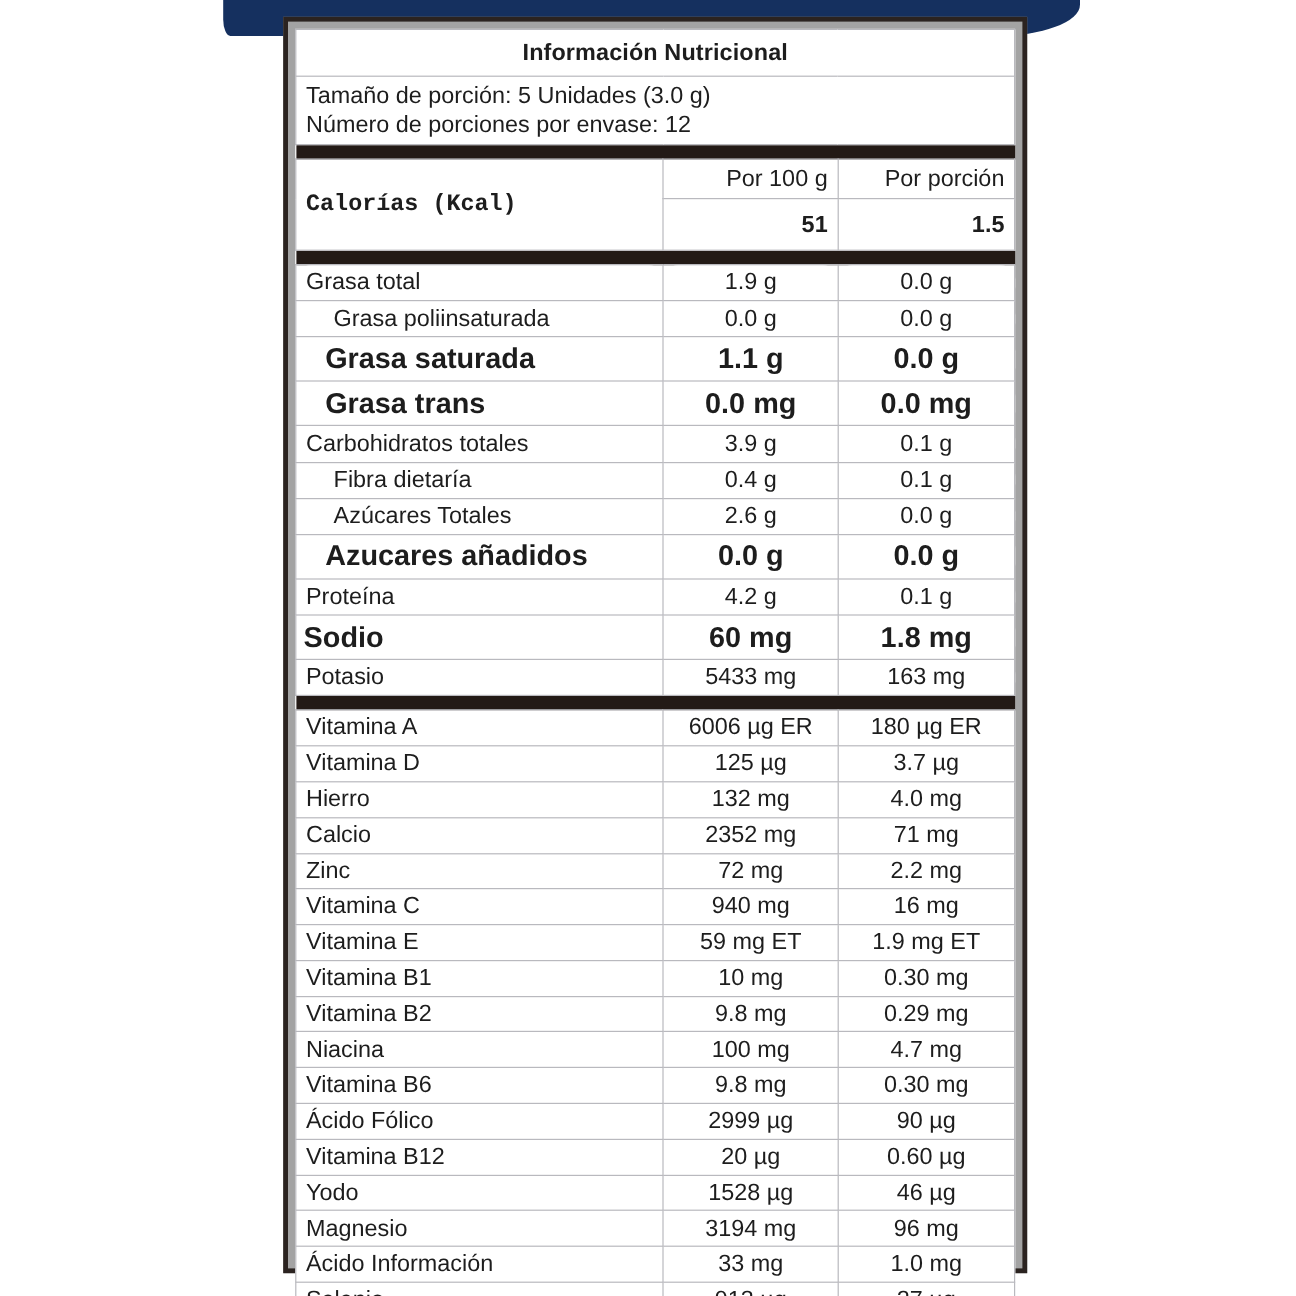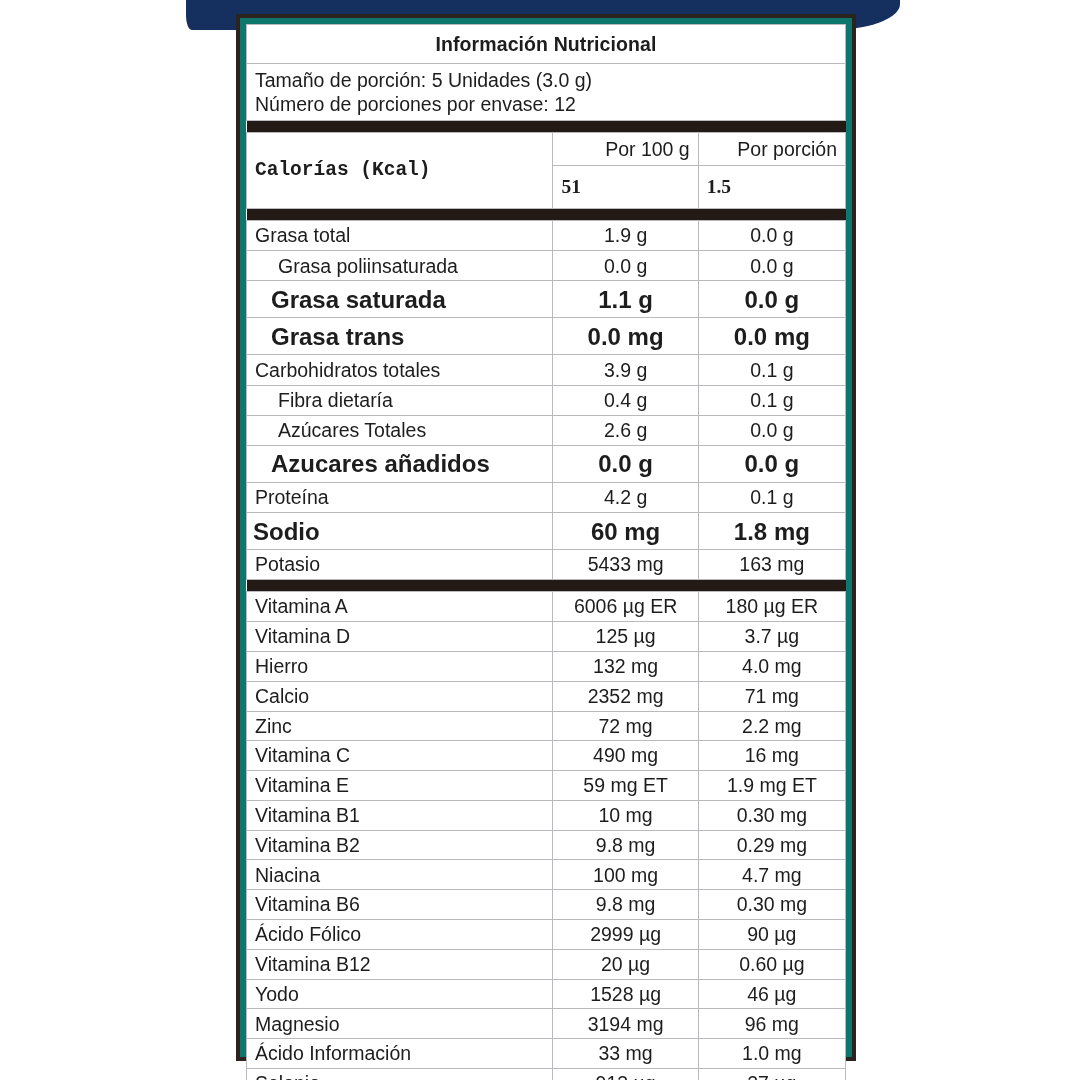--- a/index.html
+++ b/index.html
@@ -29,21 +29,21 @@
   }
 
   
   #label-frame {
     position: absolute;
     left: 236px;
     top: 14px;
     width: 620px;
     height: 1047px;
     border: 4px solid #2b2320;
-    background: #0f766e;
+    background: #a3a3a3;
     box-sizing: border-box;
     padding: 6px;
     z-index: 1;
   }
 
   
   table.nft {
     width: 100%;
     height: 100%;
     border-collapse: collapse;
@@ -98,25 +98,24 @@
     padding-left: 14px;
     font-family: Liberation Mono, monospace;
   }
   td.colhead {
     text-align: right;
     font-size: 19.5px;
     height: 32px;
     border-bottom: 1px solid #b9b9be;
   }
   td.calval {
-    text-align: left;
+    text-align: right;
     font-weight: bold;
     font-size: 26px;
     height: 42px;
-    font-family: Liberation Serif, serif;
   }
 
   
   tr.nrow td { height: 29.2px; border-radius: 12px; }
   td.val { text-align: center; }
 
   td.nm          { padding-left: 6px; }
   td.nm.ind1     { padding-left: 31px; }
   td.nm.ind2     { padding-left: 26px; }
 
@@ -260,21 +259,21 @@
           <td class="val">2352 mg</td>
           <td class="val">71 mg</td>
         </tr>
         <tr class="vrow">
           <td class="nm">Zinc</td>
           <td class="val">72 mg</td>
           <td class="val">2.2 mg</td>
         </tr>
         <tr class="vrow">
           <td class="nm">Vitamina C</td>
-          <td class="val">490 mg</td>
+          <td class="val">940 mg</td>
           <td class="val">16 mg</td>
         </tr>
         <tr class="vrow">
           <td class="nm">Vitamina E</td>
           <td class="val">59 mg ET</td>
           <td class="val">1.9 mg ET</td>
         </tr>
         <tr class="vrow">
           <td class="nm">Vitamina B1</td>
           <td class="val">10 mg</td>

